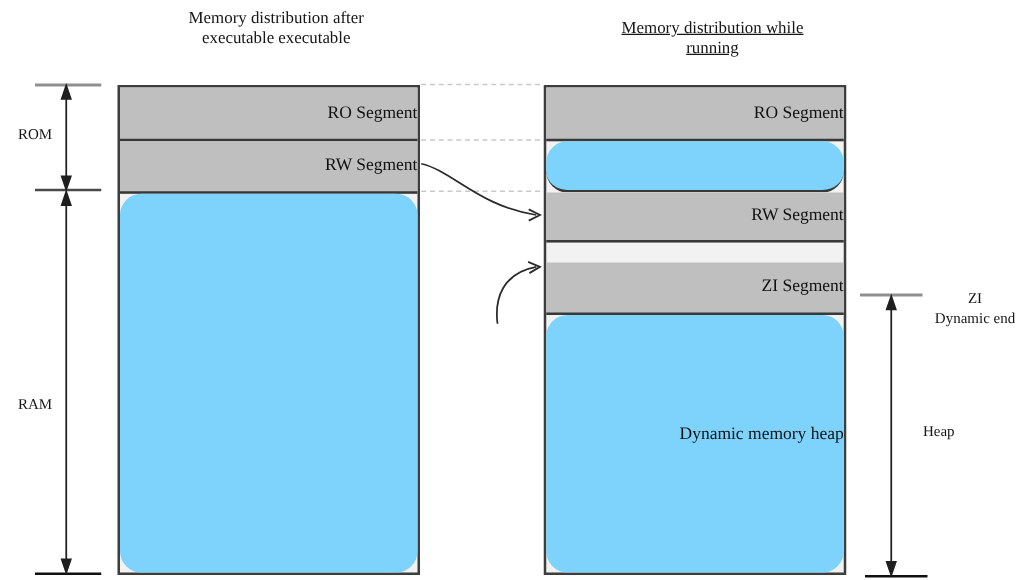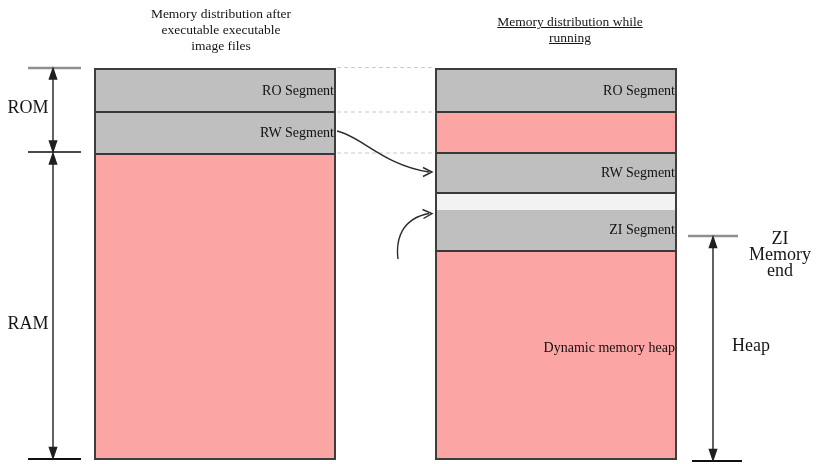--- a/index.html
+++ b/index.html
@@ -31,45 +31,44 @@
   }
   #left-box{left:94px;}
   #right-box{left:435px;}
   .seg{
     box-sizing:border-box;
     display:flex;align-items:center;justify-content:flex-end;
     font-size:14px;
     flex:0 0 auto;
   }
   .seg.gray{background:#bfbfbf;border-bottom:2px solid #383838;}
-  .seg.light{background:#fca5a5;}
+  .seg.light{background:#7dd3fc;border-radius:17px;}
   .seg.light.bordered{border-bottom:2px solid #383838;}
   .seg.grow{flex:1 1 auto;}
   .side-label{
     position:absolute;
-    font-size:18px;
+    font-size:12px;
     text-align:center;
     color:#161616;
     line-height:16px;
   }
   #rom-label{left:6px;top:99px;width:44px;}
   #ram-label{left:6px;top:315px;width:44px;}
   #zi-end-label{left:734px;top:230px;width:92px;}
   #heap-label{left:728px;top:337px;width:46px;}
   svg{position:absolute;left:0;top:0;pointer-events:none;}
 </style>
 </head>
 <body>
 
 <div id="stage">
 
   <div class="title" id="left-title">
     <div>Memory distribution after</div>
     <div>executable executable</div>
-    <div>image files</div>
   </div>
   <div class="title" id="right-title">
     <div>Memory distribution while</div>
     <div>running</div>
   </div>
 
   <div class="membox" id="left-box">
     <div class="seg gray" style="height:43px;">
       <span>RO Segment</span>
     </div>
@@ -96,21 +95,21 @@
     </div>
     <div class="seg light grow" style="align-items:center;">
       <span style="position:relative;top:-7px;">Dynamic memory heap</span>
     </div>
   </div>
 
   <div class="side-label" id="rom-label">ROM</div>
   <div class="side-label" id="ram-label">RAM</div>
   <div class="side-label" id="zi-end-label">
     <div>ZI</div>
-    <div>Memory end</div>
+    <div>Dynamic end</div>
   </div>
   <div class="side-label" id="heap-label">Heap</div>
 
   <svg width="829" height="464" viewBox="0 0 829 464">
 
     <g stroke="#c9c9c9" stroke-width="1.2" stroke-dasharray="4 3" fill="none">
       <line x1="337" y1="67.5" x2="434" y2="67.5"></line>
       <line x1="337" y1="112" x2="434" y2="112"></line>
       <line x1="337" y1="153" x2="434" y2="153"></line>
     </g>

